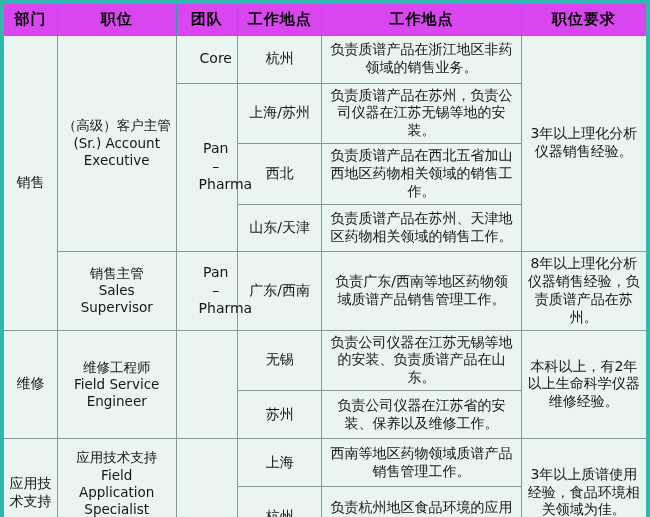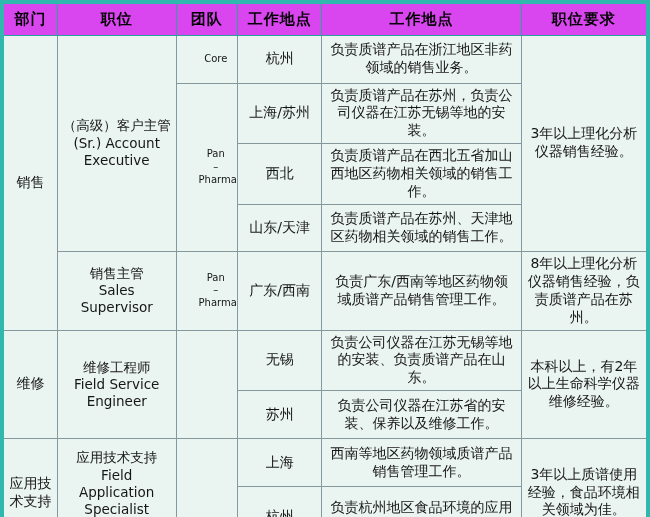--- a/index.html
+++ b/index.html
@@ -39,21 +39,21 @@
     color: #000000;
     font-size: 15px;
     font-weight: bold;
     text-align: center;
     height: 33px;
     letter-spacing: 1px;
   }
   td.c { text-align: center; }
   td.l { text-align: center; padding: 3px 6px; margin-top: 48px; }
   td.pos { font-size: 13.5px; margin-left: 20px; }
-  td.team { font-size: 10px; padding-left: 22px; }
+  td.team { font-size: 14px; padding-left: 22px; }
 </style>
 </head>
 <body>
 
 <div class="canvas">
   <table class="jobs-table">
     <colgroup>
       <col style="width:55px">
       <col style="width:118px">
       <col style="width:61px">

